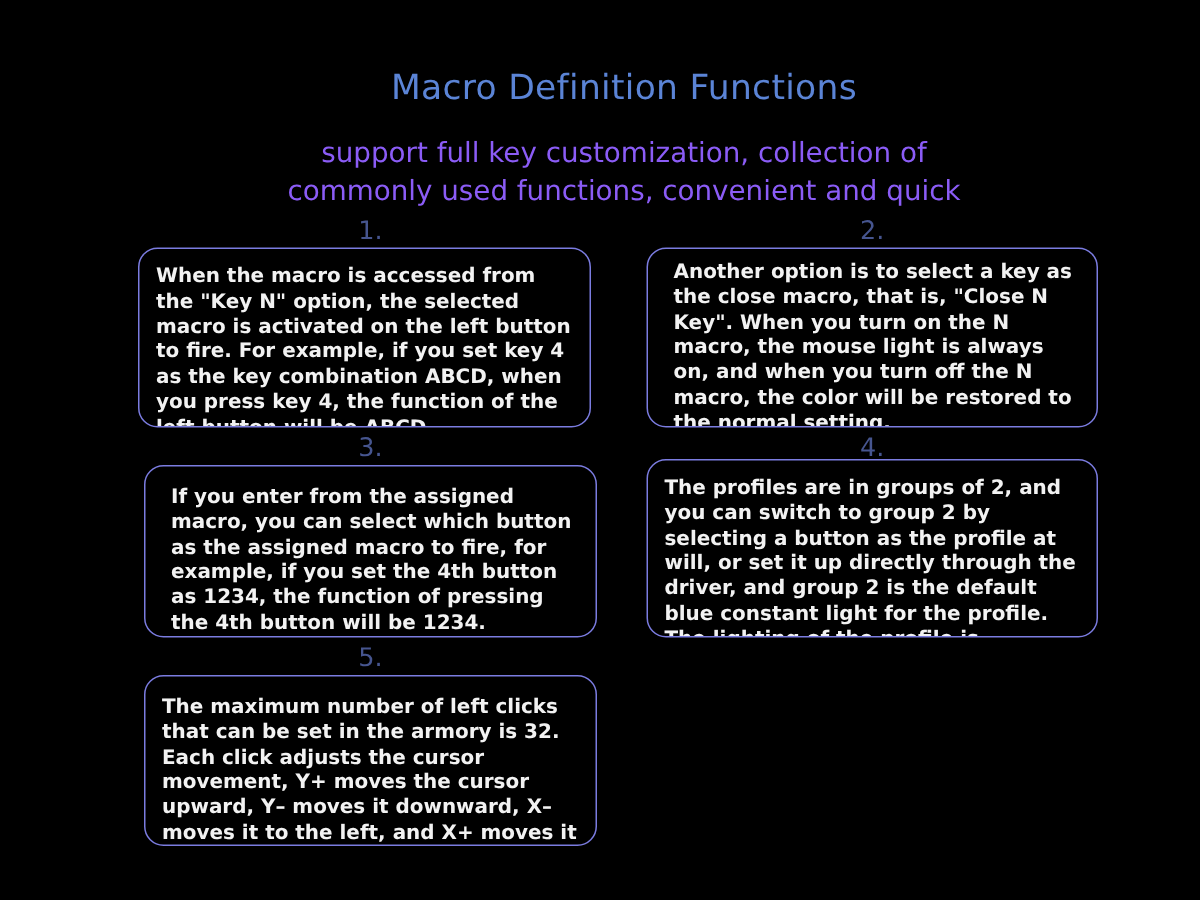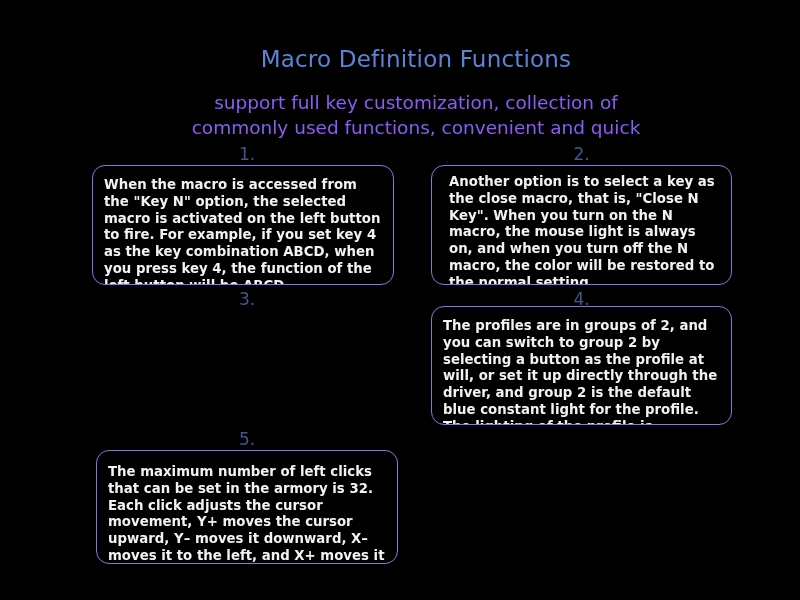--- a/index.html
+++ b/index.html
@@ -114,20 +114,23 @@
   <div class="note-box" id="box-1">
     <span class="note-text">When the macro is accessed from the "Key N" option, the selected macro is activated on the left button to fire. For example, if you set key 4 as the key combination ABCD, when you press key 4, the function of the left button will be ABCD.</span>
   </div>
 
   <div class="section-number" id="num-2">2.</div>
   <div class="note-box" id="box-2">
     <span class="note-text">Another option is to select a key as the close macro, that is, "Close N Key". When you turn on the N macro, the mouse light is always on, and when you turn off the N macro, the color will be restored to the normal setting.</span>
   </div>
 
   <div class="section-number" id="num-3">3.</div>
+  <div class="note-box" id="box-3">
+    <span class="note-text">If you enter from the assigned macro, you can select which button as the assigned macro to fire, for example, if you set the 4th button as 1234, the function of pressing the 4th button will be 1234.</span>
+  </div>
 
   <div class="section-number" id="num-4">4.</div>
   <div class="note-box" id="box-4">
     <span class="note-text">The profiles are in groups of 2, and you can switch to group 2 by selecting a button as the profile at will, or set it up directly through the driver, and group 2 is the default blue constant light for the profile. The lighting of the profile is constant blue light by default, or you can set other colors by yourself.</span>
   </div>
 
   <div class="section-number" id="num-5">5.</div>
   <div class="note-box" id="box-5">
     <span class="note-text">The maximum number of left clicks that can be set in the armory is 32. Each click adjusts the cursor movement, Y+ moves the cursor upward, Y– moves it downward, X– moves it to the left, and X+ moves it to the right.</span>
   </div>

